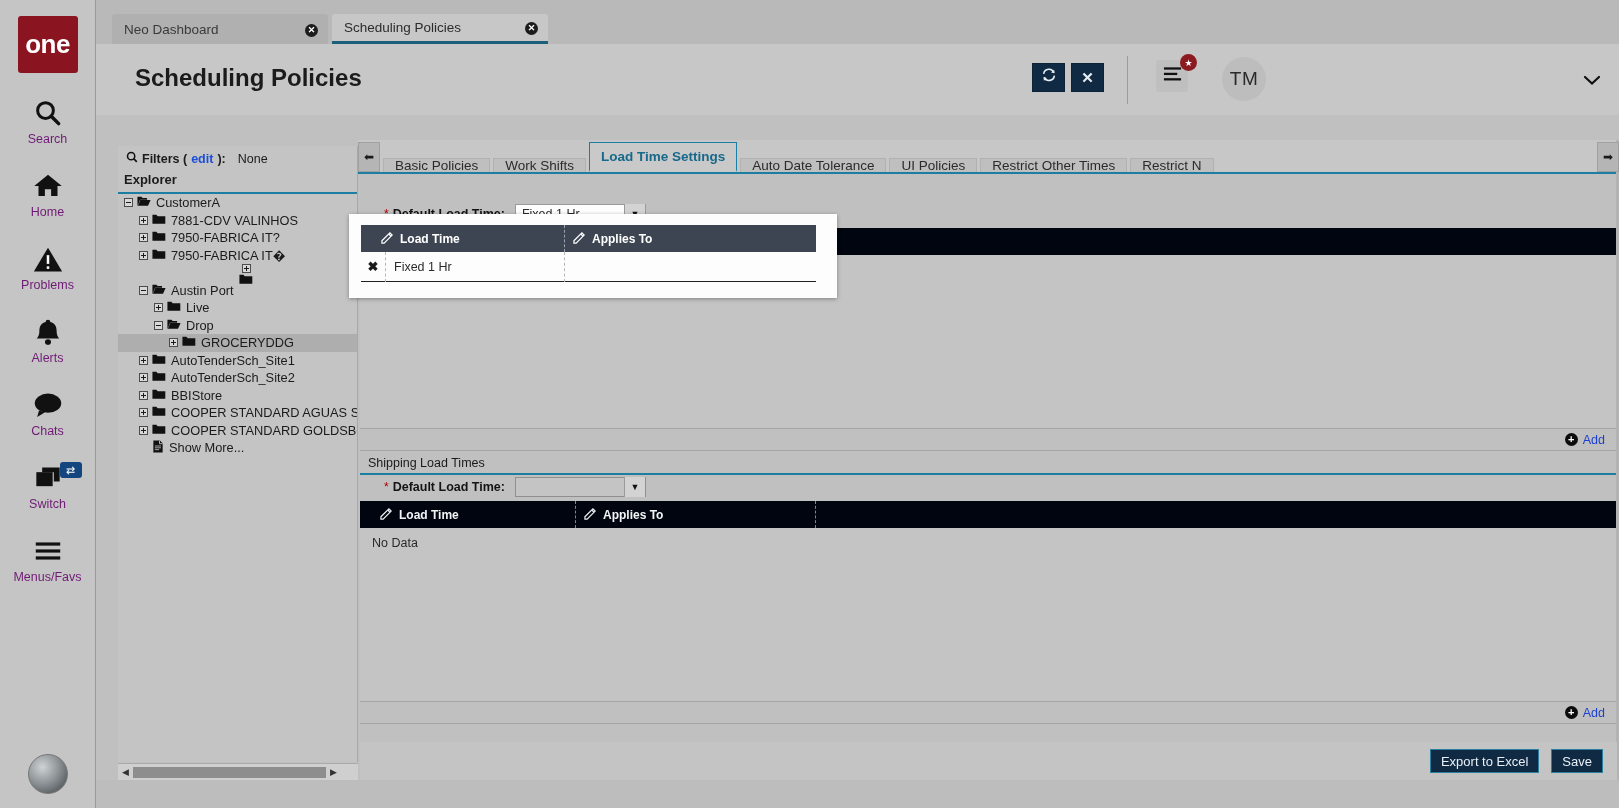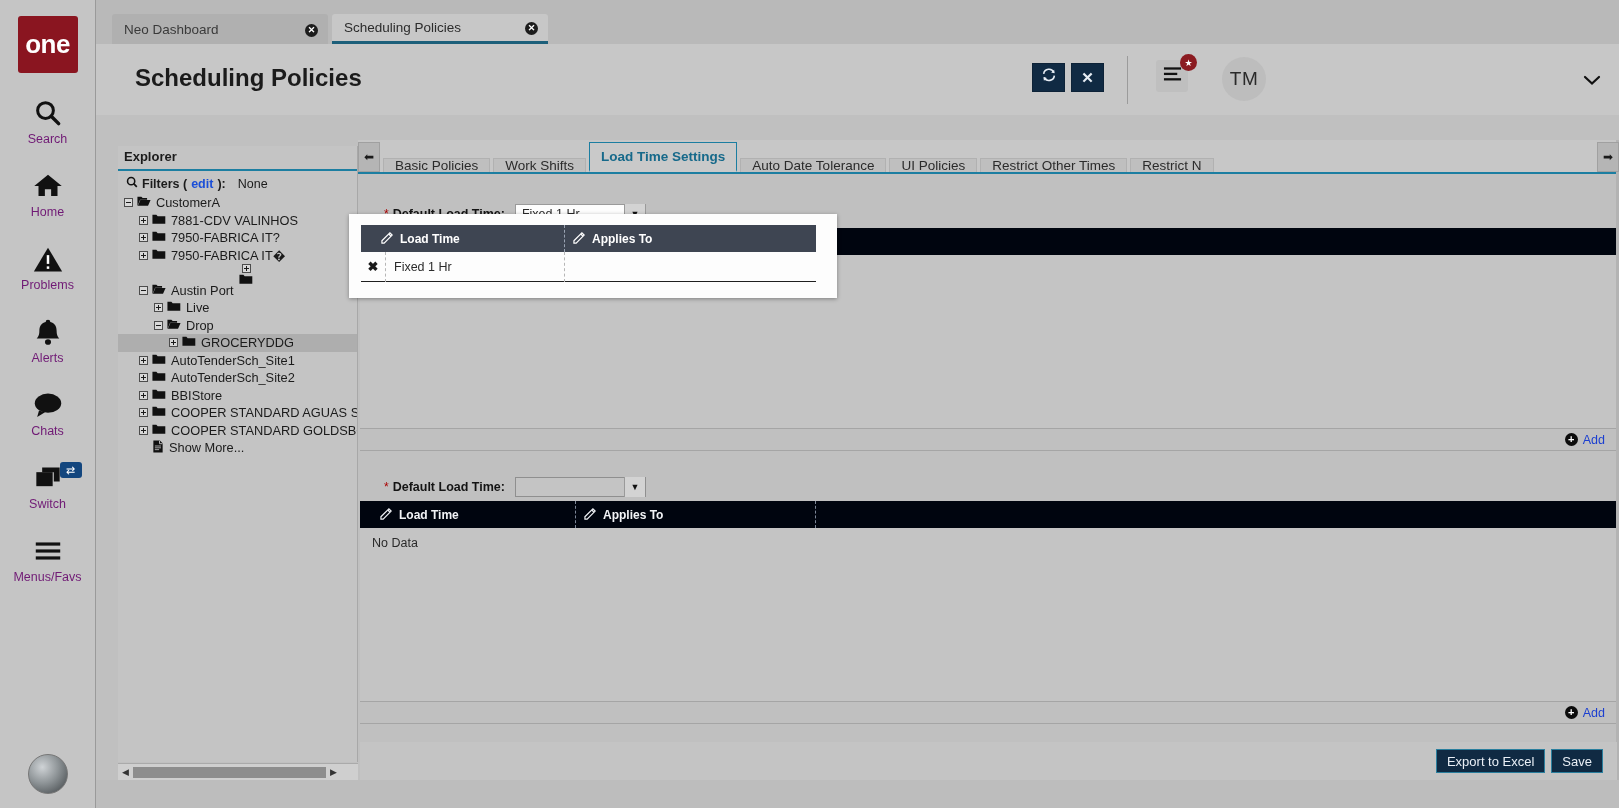--- a/index.html
+++ b/index.html
@@ -304,21 +304,21 @@
   #popup-row .pr-cell {
     height: 30px; display: flex; align-items: center; padding-left: 8px;
     border-left: 1px dashed #b6b6b6;
   }
 
   
   #footer-bar {
     position: absolute; left: 360px; right: 2px; bottom: 28px; height: 38px;
     background: #c4c4c4;
     display: flex; align-items: center; justify-content: flex-end;
-    padding-right: 14px; gap: 6px;
+    padding-right: 14px; gap: 12px;
   }
   .btn-dark {
     background: #102a43; color: #e9eff6;
     border: 1px solid #2a7f9e;
     height: 24px; padding: 0 10px;
     font-size: 13px; cursor: pointer;
     display: flex; align-items: center;
     font-family: "Liberation Sans", sans-serif;
   }
   #app-bottom-strip {
@@ -461,34 +461,34 @@
 
 
   <div id="hdr-caret">
     <svg width="18" height="12" viewBox="0 0 18 12">
         <path d="M2 3 L9 9.5 L16 3" fill="none" stroke="#111" stroke-width="2.2" stroke-linecap="round"></path>
       </svg>
   </div>
 </div>
 
 <div id="explorer">
-  <div id="explorer-title">Explorer</div>
-
   <div id="filter-row">
     <span>
       <svg width="12" height="12" viewBox="0 0 14 14">
           <circle cx="6" cy="6" r="4.2" fill="none" stroke="#111" stroke-width="1.8"></circle>
           <line x1="9" y1="9" x2="12.6" y2="12.6" stroke="#111" stroke-width="2"></line>
         </svg>
     </span>
     <span class="f-label">Filters (</span>
     <span class="f-edit">edit</span>
     <span class="f-label">):</span>
     <span class="f-val">None</span>
   </div>
+
+  <div id="explorer-title">Explorer</div>
 
   <div id="tree">
       <div class="tree-row" style="padding-left: 6px;">
         <span class="twisty"></span>
         <span class="folder"><svg width="14" height="12" viewBox="0 0 16 13">
             <path d="M0.5 12 L0.5 1.5 L5 1.5 L6.5 3.2 L11.5 3.2 L11.5 5 L3.5 5 L0.8 12 Z" fill="#111"></path>
             <path d="M3.8 5.4 L15.5 5.4 L12.6 12 L1 12 Z" fill="#111"></path>
           </svg></span>
         <span class="tree-label">CustomerA</span>
       </div>
@@ -671,20 +671,23 @@
     <div class="gh-cell" style="flex:1;"></div>
   </div>
 
   <div class="grid-body" style="left:2px; top:115px; right:2px; height:173px;"></div>
 
   <div class="add-bar" style="left:2px; top:288px; right:2px;">
     <span class="add-plus">+</span>
     <span class="add-link">Add</span>
   </div>
 
+  <div class="section-band" style="top:313px;">
+    <span>Shipping Load Times</span>
+  </div>
 
   <div class="field-row" style="left:26px; top:337px;">
     <span class="req-star">*</span>
     <span class="field-label">Default Load Time:</span>
     <span class="sel-box disabled">
       <span></span>
       <span class="sel-caret">▼</span>
     </span>
   </div>
 

